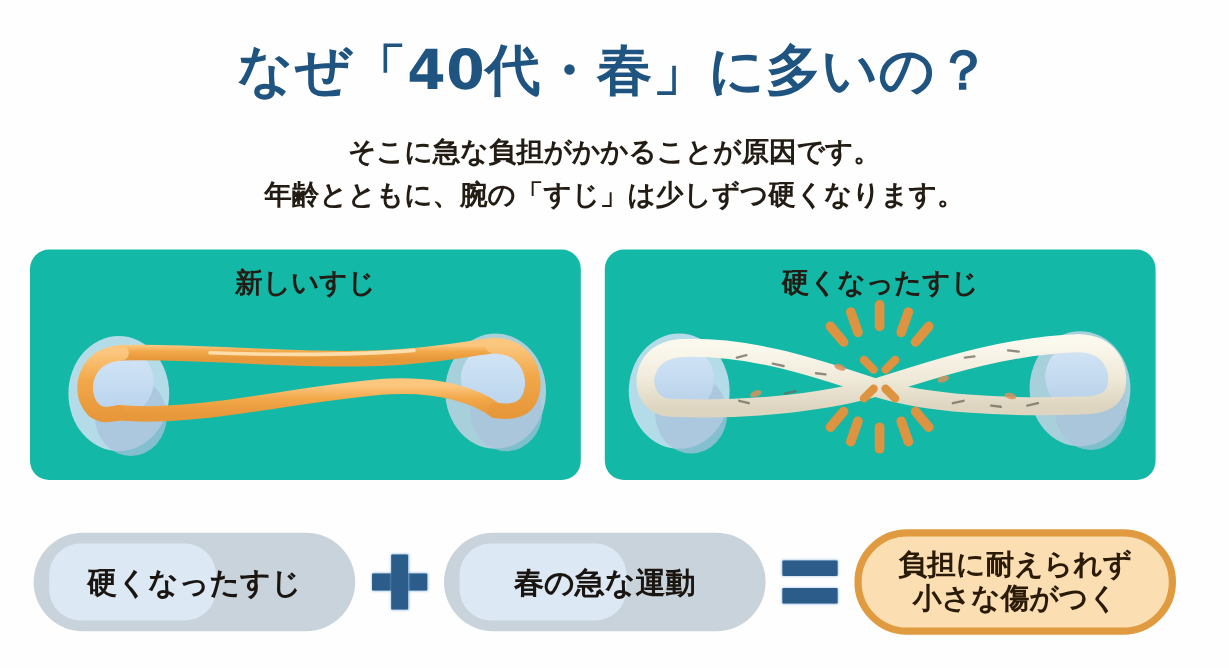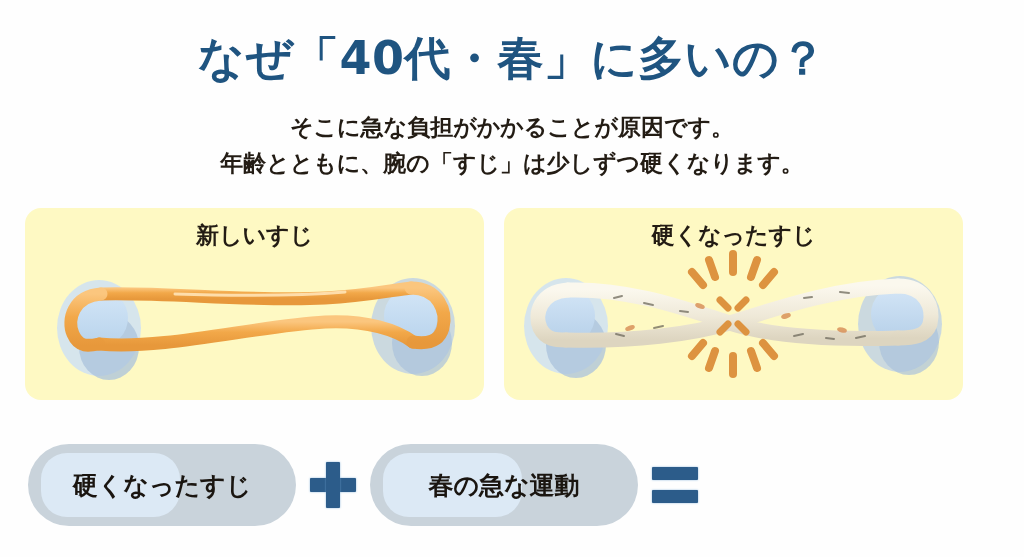--- a/index.html
+++ b/index.html
@@ -59,21 +59,21 @@
     top: 208px;
     left: 25px;
     width: 938px;
     height: 192px;
     display: flex;
     gap: 20px;
   }
   .panel {
     position: relative;
     flex: 1 1 0;
-    background: #fef9c3;
+    background: #14b8a6;
     border-radius: 16px;
     overflow: hidden;
   }
   .panel-label {
     position: absolute;
     top: 12px;
     left: 0;
     width: 100%;
     text-align: center;
     font-size: 23px;
@@ -339,15 +339,19 @@
 
     <div class="pill pill-b">
       <span class="inner-tint"></span>
       <span class="pill-label">春の急な運動</span>
     </div>
 
     <div class="op">
       <span class="op-equals"></span>
     </div>
 
+    <div class="result-pill">
+      <span class="result-line">負担に耐えられず</span>
+      <span class="result-line">小さな傷がつく</span>
+    </div>
   </div>
 
 </div>
 
 </body></html>

